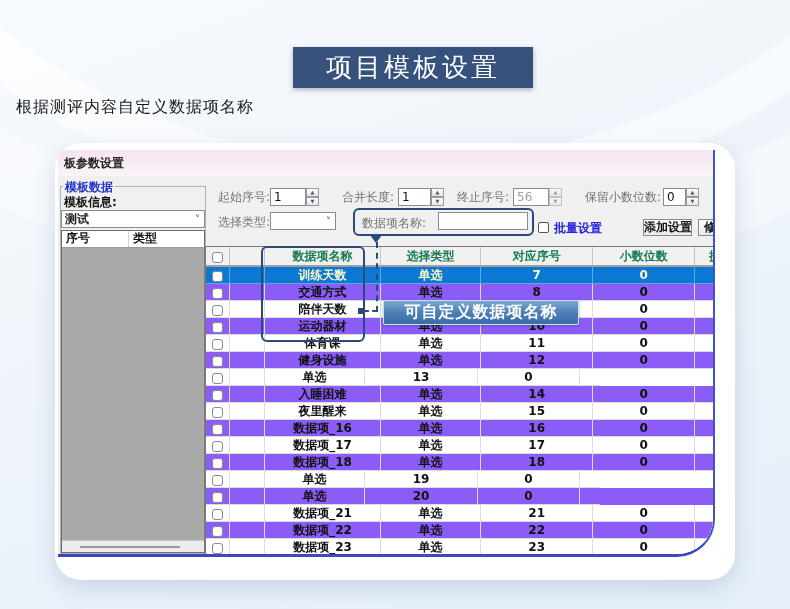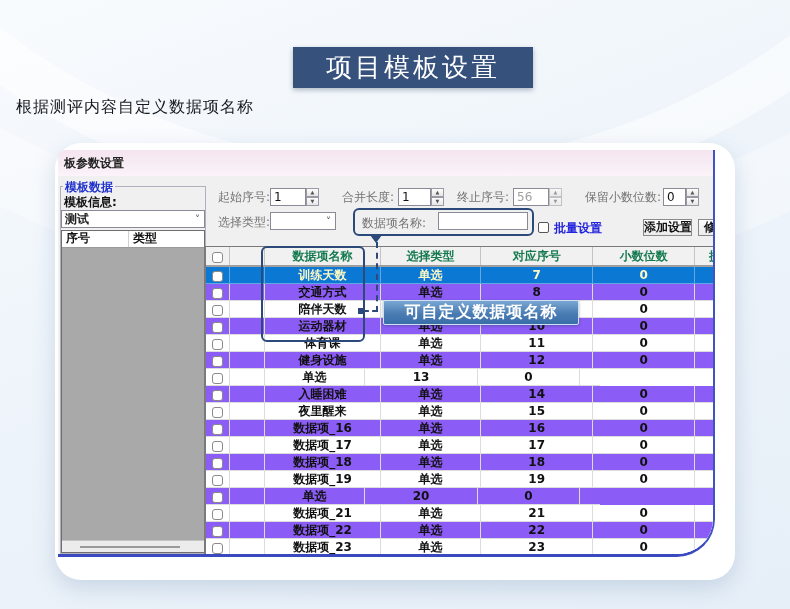--- a/index.html
+++ b/index.html
@@ -274,21 +274,20 @@
           <div class="cell c-num"></div>
           <div class="cell c-name">数据项_18</div>
           <div class="cell c-type">单选</div>
           <div class="cell c-seq">18</div>
           <div class="cell c-dec">0</div>
           <div class="cell c-part"></div>
         </div>
           <div class="trow" style="">
           <div class="cell c-cb"><span class="cbx"></span></div>
           <div class="cell c-num"></div>
-          <div class="cell c-name">数据项_19</div>
           <div class="cell c-type">单选</div>
           <div class="cell c-seq">19</div>
           <div class="cell c-dec">0</div>
           <div class="cell c-part"></div>
         </div>
           <div class="trow alt" style="">
           <div class="cell c-cb"><span class="cbx"></span></div>
           <div class="cell c-num"></div>
           <div class="cell c-type">单选</div>
           <div class="cell c-seq">20</div>

